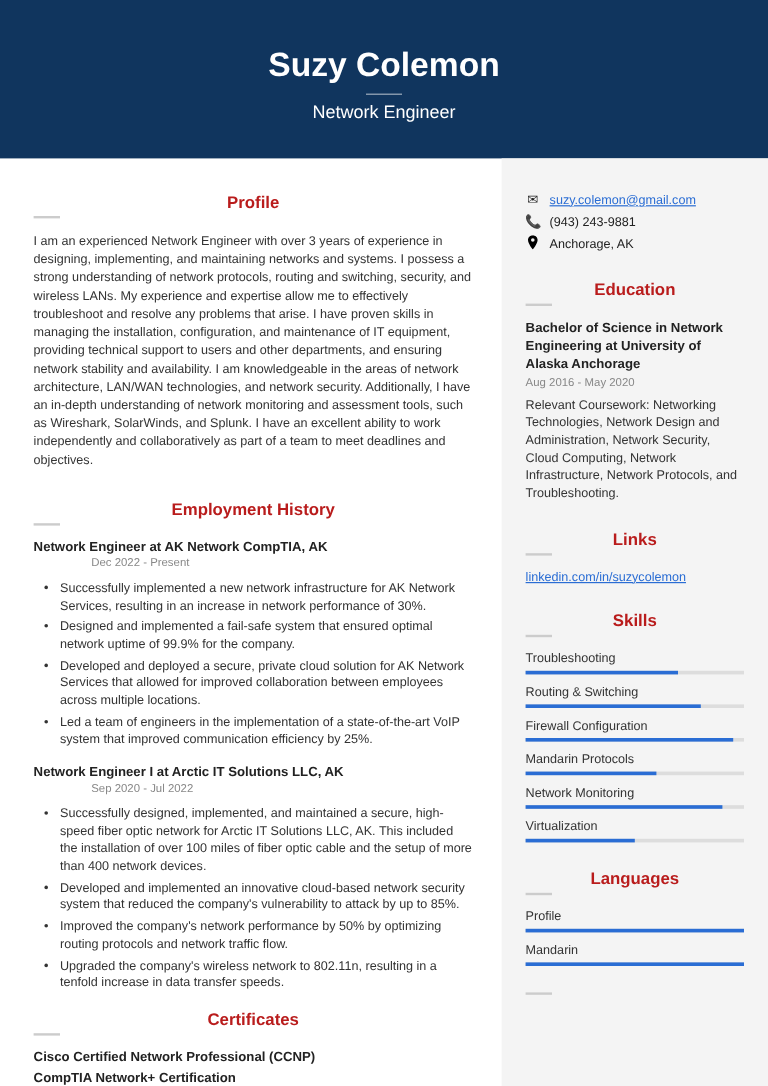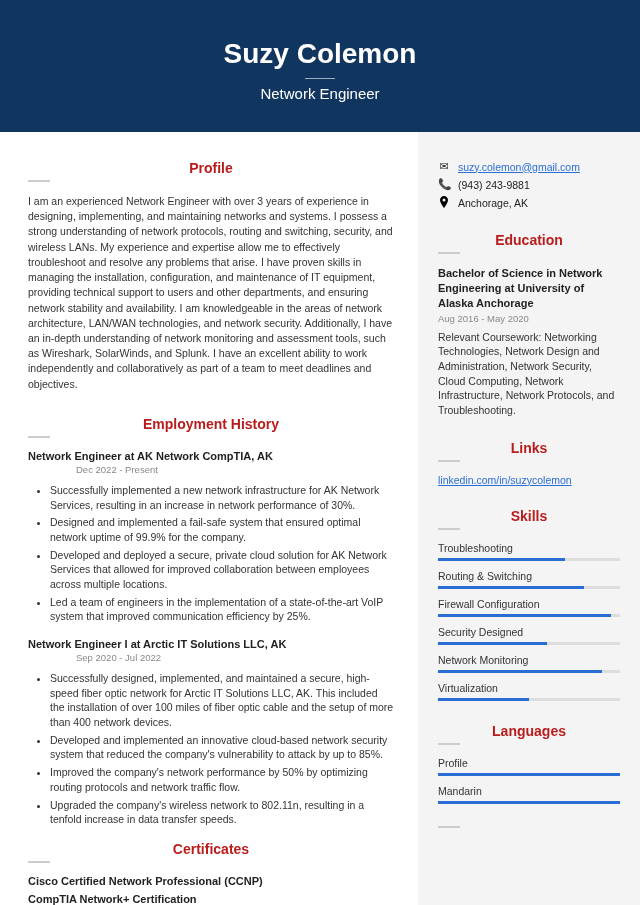--- a/index.html
+++ b/index.html
@@ -210,21 +210,21 @@
               <div class="skill-fill" style="width:80%"></div>
             </div>
           </div>
           <div class="skill">
             <div class="skill-name">Firewall Configuration</div>
             <div class="skill-bar">
               <div class="skill-fill" style="width:95%"></div>
             </div>
           </div>
           <div class="skill">
-            <div class="skill-name">Security Designed</div>
+            <div class="skill-name">Mandarin Protocols</div>
             <div class="skill-bar">
               <div class="skill-fill" style="width:60%"></div>
             </div>
           </div>
           <div class="skill">
             <div class="skill-name">Network Monitoring</div>
             <div class="skill-bar">
               <div class="skill-fill" style="width:90%"></div>
             </div>
           </div>

